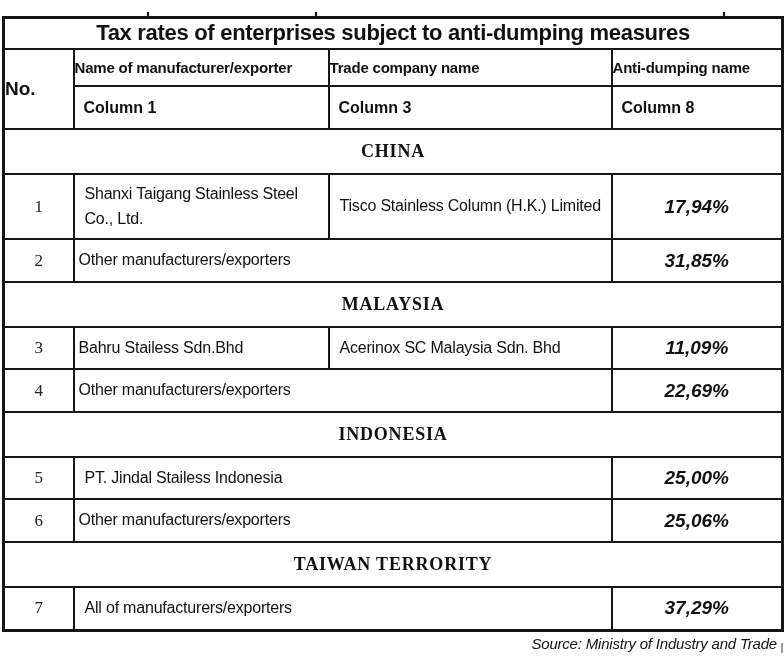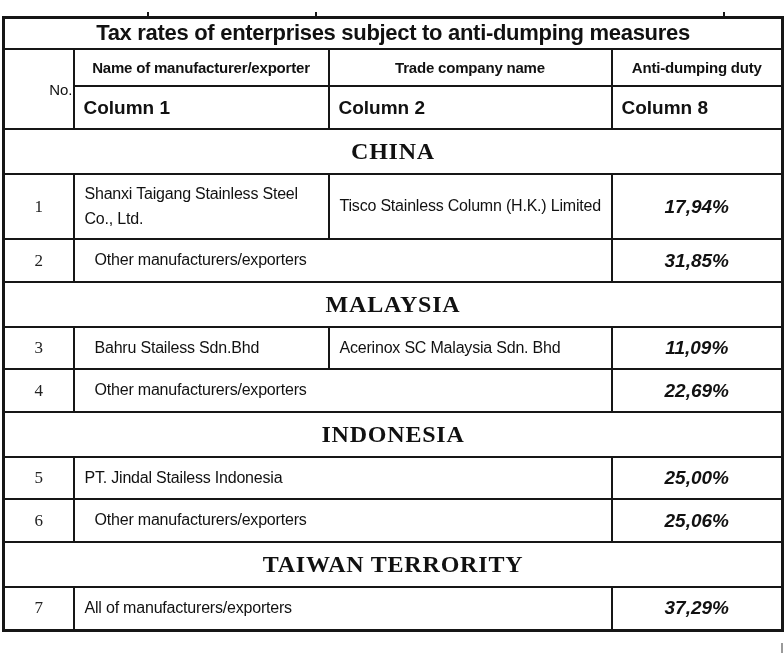--- a/index.html
+++ b/index.html
@@ -29,59 +29,58 @@
   }
   .title-cell {
     height: 30px;
     text-align: center;
     font-weight: bold;
     font-size: 22px;
     letter-spacing: -0.3px;
     padding: 1px 4px 2px 4px;
   }
   .no-head {
-    text-align: right;
-    font-weight: normal;
-    font-size: 15px;
+    text-align: left;
+    font-weight: bold;
+    font-size: 19px;
   }
   .col-head {
     height: 37px;
-    text-align: center;
     font-weight: bold;
     font-size: 15px;
     letter-spacing: -0.2px;
   }
   .col-sub {
     height: 43px;
     text-align: left;
     font-weight: bold;
-    font-size: 19px;
+    font-size: 16px;
     padding-left: 9px;
   }
   .band-cell {
     height: 45px;
     text-align: center;
     font-family: "Liberation Serif", serif;
     font-weight: bold;
-    font-size: 24px;
+    font-size: 18px;
     letter-spacing: 0.8px;
   }
   .no-cell {
     text-align: center;
     font-family: "Liberation Serif", serif;
     font-size: 17px;
     color: #222;
   }
   .body-cell {
     font-size: 16px;
     letter-spacing: -0.2px;
     padding: 2px 6px 2px 10px;
     line-height: 1.55;
   }
-  .tight { padding-left: 20px; }
+  .tight { padding-left: 4px; }
   .duty-cell {
     text-align: center;
     font-weight: bold;
     font-size: 19px;
     font-style: italic;
   }
   .r-tall  { height: 65px; }
   .r-med   { height: 43px; }
   .r-row3  { height: 42px; }
   .source-line {
@@ -127,26 +126,26 @@
 
     <tbody>
         <tr>
       <td colspan="4" class="title-cell">Tax rates of enterprises subject to anti-dumping measures</td>
     </tr>
 
     <tr>
       <td rowspan="2" class="no-head">No.</td>
       <td class="col-head">Name of manufacturer/exporter</td>
       <td class="col-head">Trade company name</td>
-      <td class="col-head">Anti-dumping duty</td>
+      <td class="col-head">Anti-dumping name</td>
     </tr>
 
     <tr>
       <td class="col-sub">Column 1</td>
-      <td class="col-sub">Column 2</td>
+      <td class="col-sub">Column 3</td>
       <td class="col-sub">Column 8</td>
     </tr>
 
     <tr>
       <td colspan="4" class="band-cell">CHINA</td>
     </tr>
     <tr class="r-tall">
       <td class="no-cell">1</td>
       <td class="body-cell">Shanxi Taigang Stainless Steel Co., Ltd.</td>
       <td class="body-cell">Tisco Stainless Column (H.K.) Limited</td>
@@ -191,14 +190,15 @@
       <td colspan="4" class="band-cell">TAIWAN TERRORITY</td>
     </tr>
     <tr class="r-med">
       <td class="no-cell">7</td>
       <td colspan="2" class="body-cell">All of manufacturers/exporters</td>
       <td class="duty-cell">37,29%</td>
     </tr>
   </tbody>
     </table>
 
+  <div class="source-line">Source: Ministry of Industry and Trade</div>
 
 </div>
 
 </body></html>

